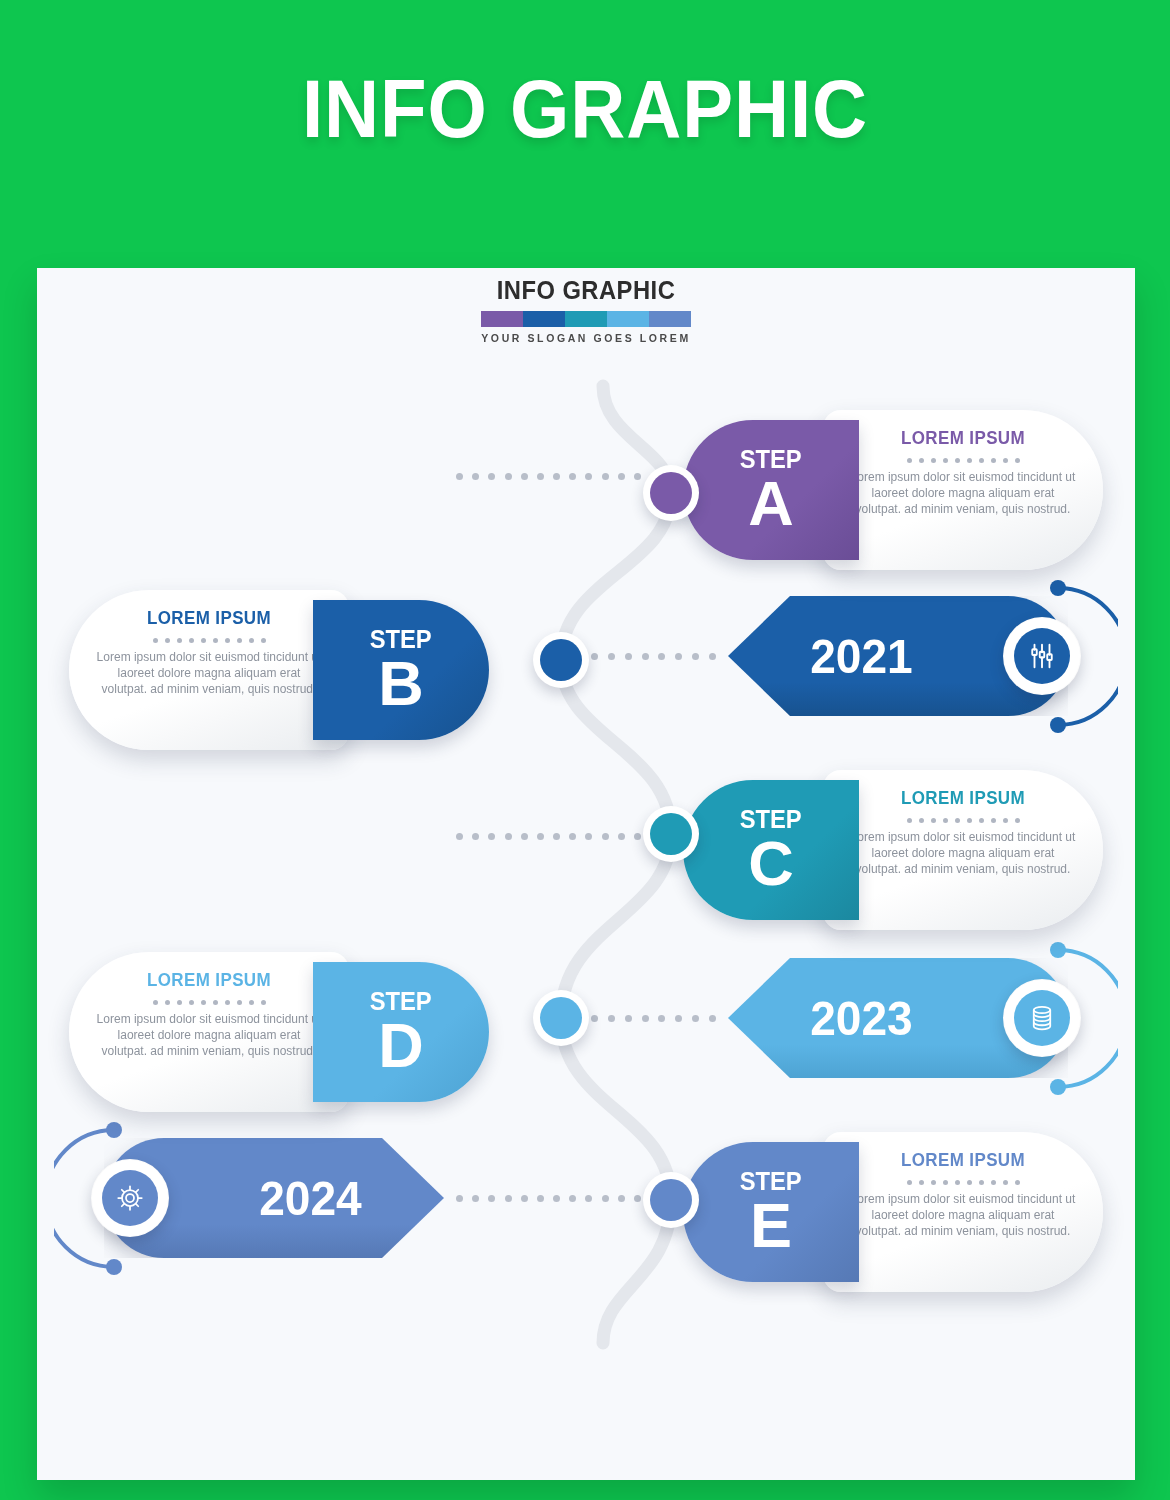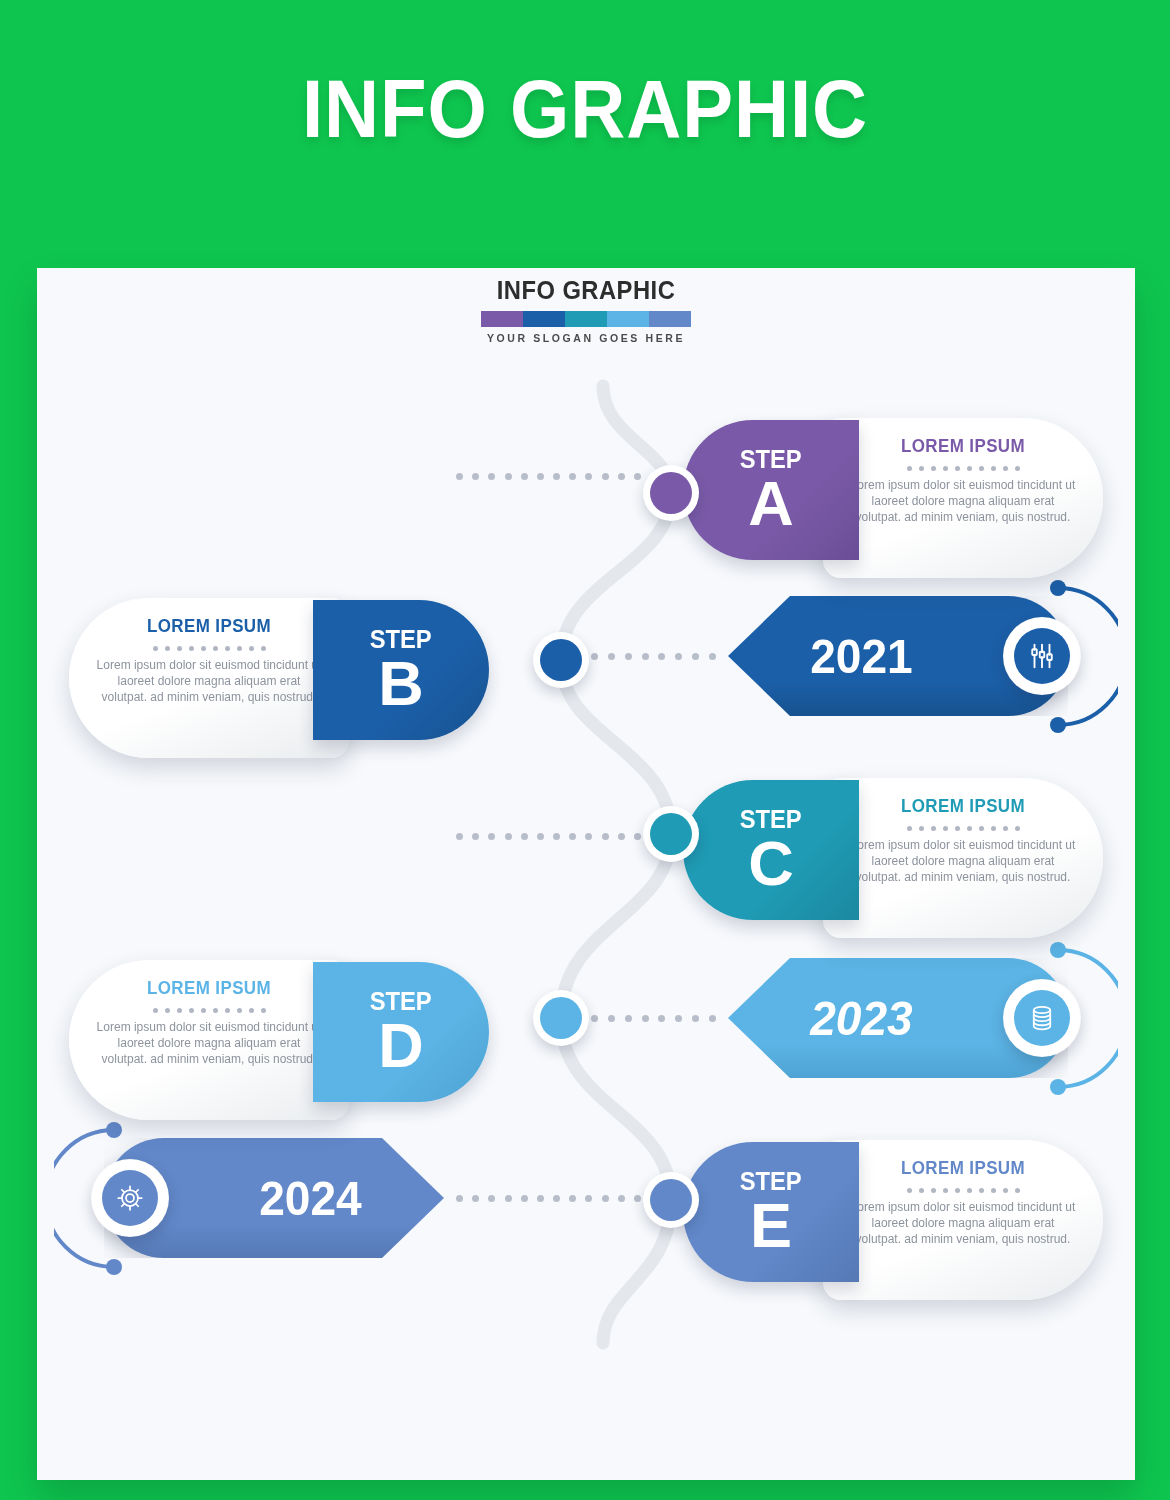--- a/index.html
+++ b/index.html
@@ -115,21 +115,21 @@
     display: flex; flex-direction: column; align-items: center; justify-content: center;
     color: #fff; z-index: 3;
     box-shadow: 0 8px 16px rgba(30,40,70,0.18);
   }
   .step-tab.cap-left  { left: 0;  border-radius: 70px 0 0 70px; }
   .step-tab.cap-right { right: 0; border-radius: 0 70px 70px 0; }
   .step-word { font-size: 25px; font-weight: bold; line-height: 1; transform: scaleX(0.95); }
   .step-letter { font-size: 63px; font-weight: bold; line-height: 0.95; margin-top: 2px; }
 
   .step-card {
-    position: absolute; top: 8px; width: 280px; height: 160px;
+    position: absolute; top: 0; width: 280px; height: 160px;
     background: linear-gradient(160deg,#ffffff 0%,#ffffff 55%,#e9ecef 100%);
     box-shadow: 0 10px 22px rgba(40,50,80,0.18);
     padding: 18px 26px 16px; text-align: center; z-index: 2;
   }
   .step-card.pill-right { right: 0; border-radius: 18px 80px 80px 18px; }
   .step-card.pill-left  { left: 0;  border-radius: 80px 18px 18px 80px; }
   .card-title { font-size: 17.5px; font-weight: bold; letter-spacing: 0.4px; transform: scaleX(0.97); }
   .card-dots { display: flex; justify-content: center; gap: 7px; margin: 9px 0 7px; }
   .card-dots span { width: 5px; height: 5px; border-radius: 50%; background: #b0b6c2; }
   .card-body { font-size: 12px; line-height: 1.33; color: #8d939d; text-align: center; }
@@ -154,21 +154,21 @@
 
     <div class="logo">
       <div class="logo-title">INFO GRAPHIC</div>
       <div class="logo-bar" id="logo-bar">
           <span style="background: rgb(122, 90, 168);"></span>
           <span style="background: rgb(27, 95, 168);"></span>
           <span style="background: rgb(31, 155, 181);"></span>
           <span style="background: rgb(91, 180, 229);"></span>
           <span style="background: rgb(98, 136, 201);"></span>
         </div>
-      <div class="logo-slogan">YOUR SLOGAN GOES HERE</div>
+      <div class="logo-slogan">YOUR SLOGAN GOES LOREM</div>
     </div>
 
     <svg class="spine" viewBox="0 0 1098 1212">
       <path id="spine-path" fill="none" stroke="#e4e7ec" stroke-width="13" stroke-linecap="round" d="M 566 118
            C 566 170, 634 182, 634 225
            C 634 300, 524 310, 524 392
            C 524 470, 634 480, 634 566
            C 634 648, 524 656, 524 750
            C 524 840, 634 846, 634 932
            C 634 1010, 566 1020, 566 1075"></path>
@@ -262,21 +262,21 @@
                 <span></span>
                 <span></span>
                 <span></span>
                 <span></span>
               </div>
       <div class="card-body">Lorem ipsum dolor sit euismod tincidunt ut laoreet dolore magna aliquam erat volutpat. ad minim veniam, quis nostrud.</div>
     </div>
           </div>
         </div>
         <div class="row" style="top: 672px;">
-          <div class="year-wrap right" style="width: 384px; height: 140px; font-style: italic;">
+          <div class="year-wrap right" style="width: 384px; height: 140px;">
 
     <svg class="badge-arc right-pos" viewBox="0 0 150 165">
       <path d="M 90 14 A 68 68 0 1 1 90 151" fill="none" stroke="#5bb4e5" stroke-width="4"></path>
       <circle cx="90" cy="14" r="8" fill="#5bb4e5"></circle>
       <circle cx="90" cy="151" r="8" fill="#5bb4e5"></circle>
     </svg>
     <div class="year-arrow to-left" style="background:linear-gradient(180deg,#5bb4e5 0%,#5bb4e5 72%,#4ea3d3 100%)">
       <span class="year-label">2023</span>
     </div>
     <div class="year-badge right-pos">

